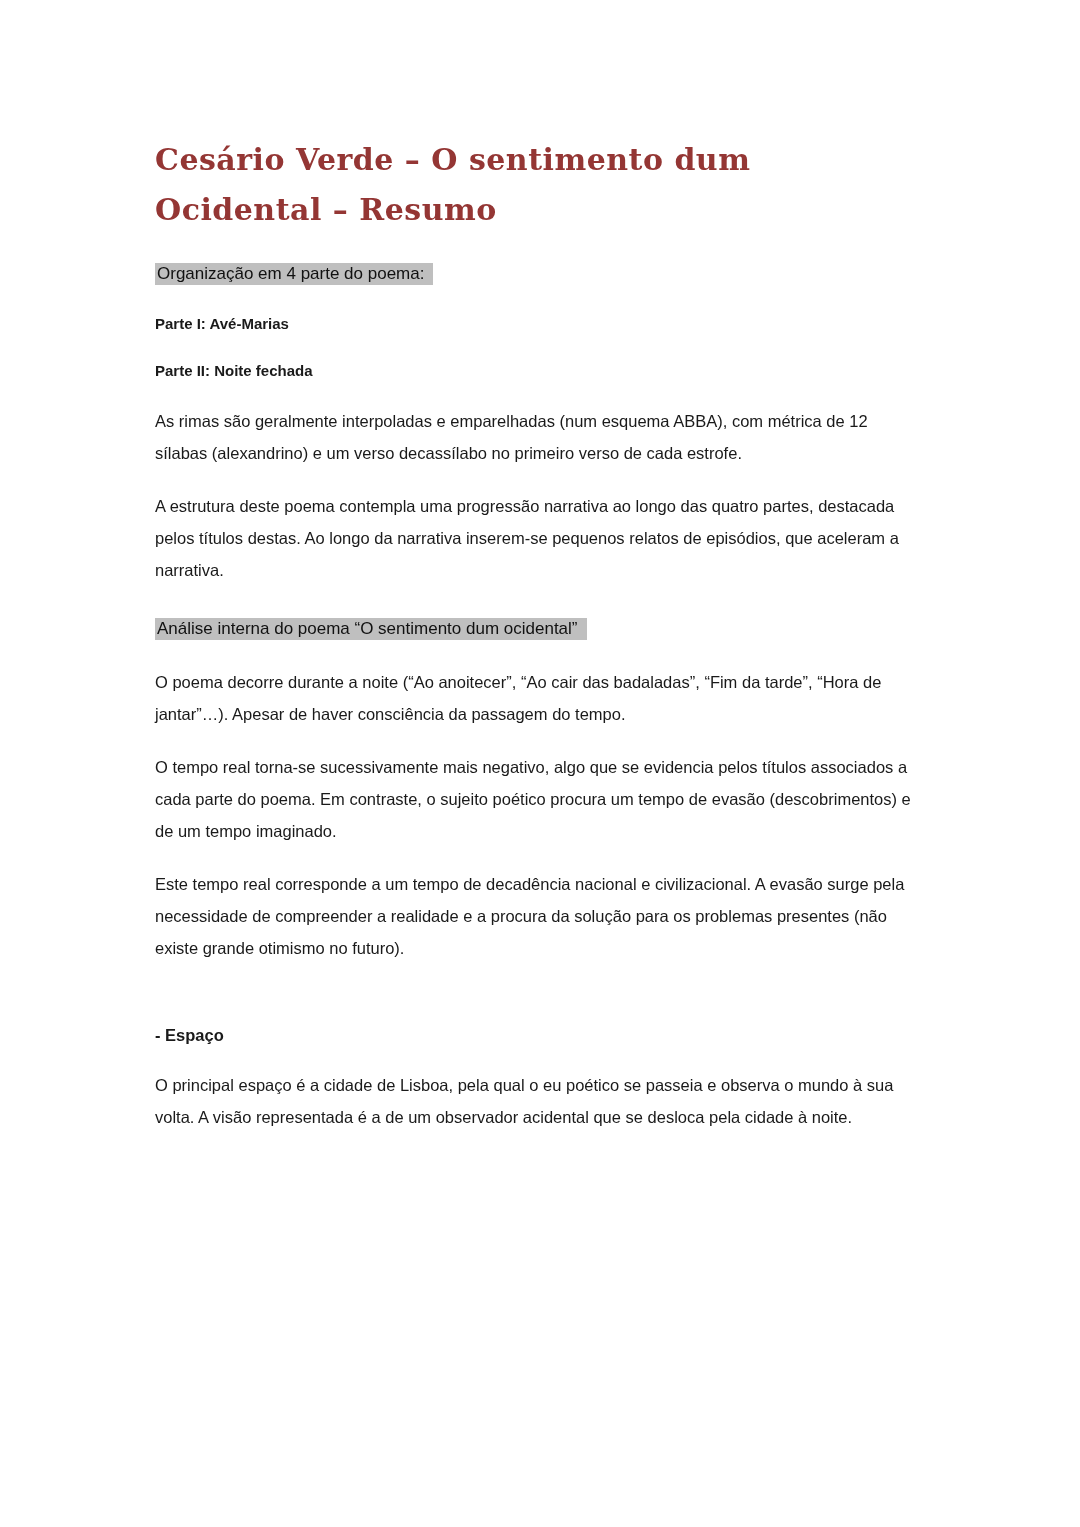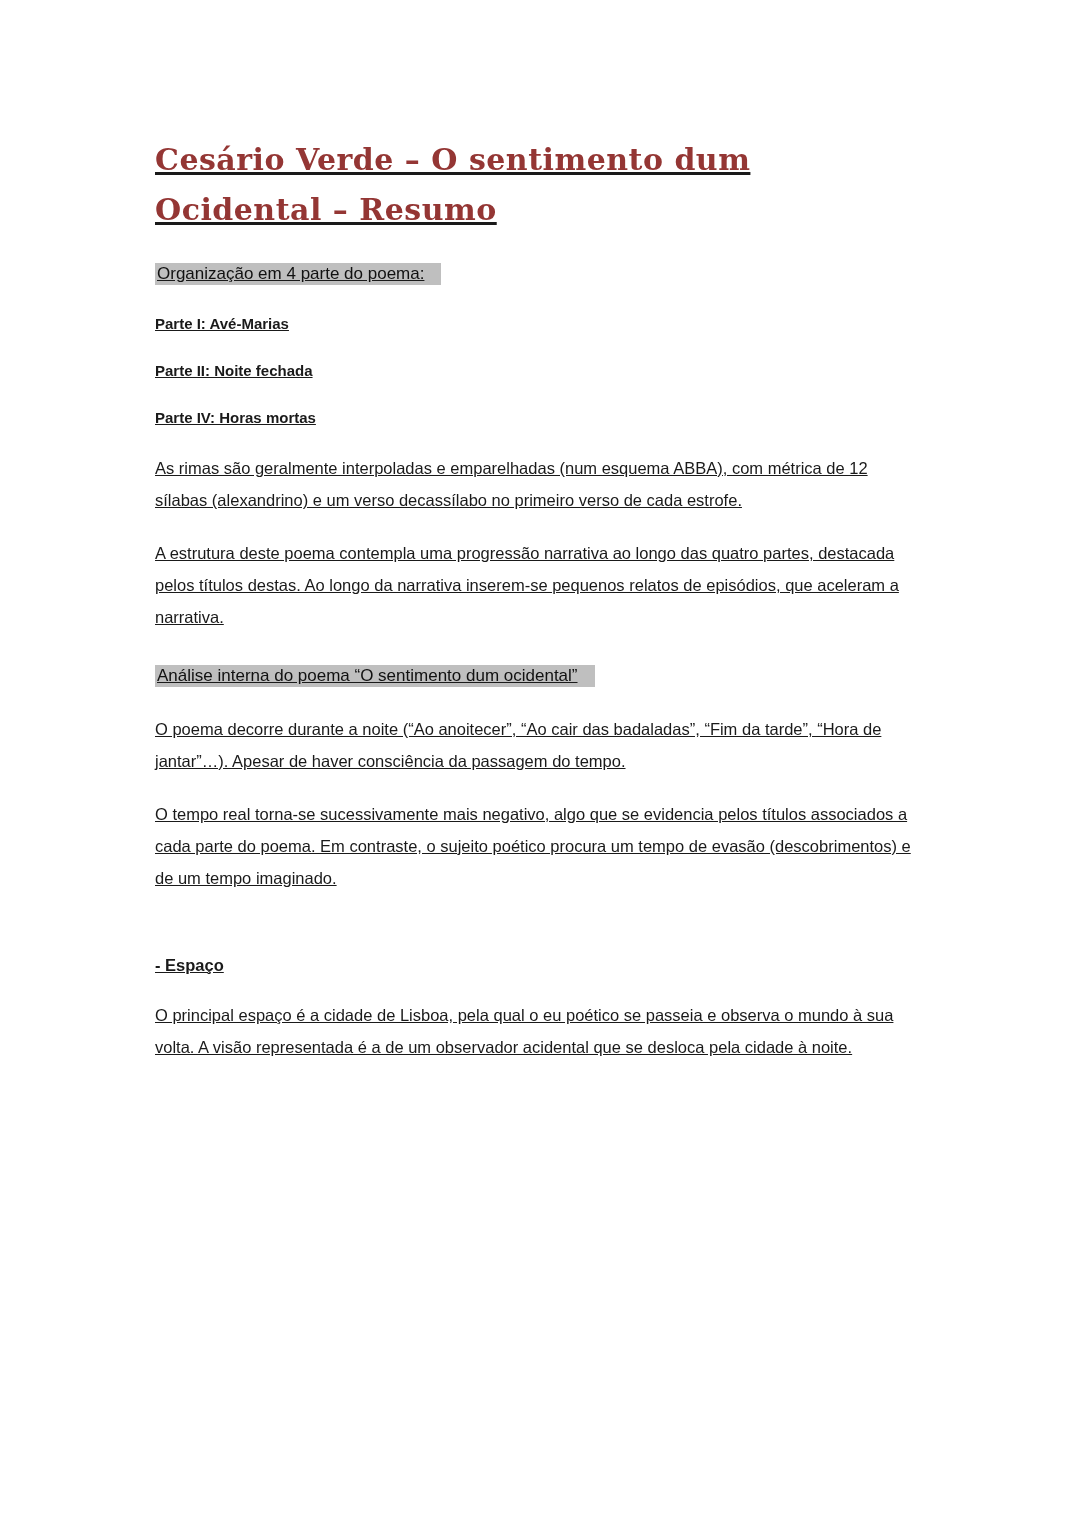--- a/index.html
+++ b/index.html
@@ -9,41 +9,40 @@
   }
   .page {
     position: relative;
     width: 1080px;
     min-height: 1527px;
     background: #ffffff;
     box-sizing: border-box;
     padding: 135px 152px 60px 155px;
     font-family: "Liberation Sans", sans-serif;
     color: #1a1a1a;
-    text-decoration: underline;
   }
   .doc-title {
     font-family: "DejaVu Serif", "Liberation Serif", serif;
     font-weight: bold;
     color: var(--title, #943634);
     font-size: 30px;
     line-height: 50px;
     letter-spacing: 0.5px;
     margin: 0 0 26px 0;
     max-width: 700px;
   }
   .hl-line {
     margin: 0 0 24px 0;
     font-size: 17px;
     line-height: 26px;
   }
   .hl {
     background: var(--highlight, #bfbfbf);
     color: #111111;
-    padding: 1px 17px 2px 2px;
+    padding: 1px 9px 2px 2px;
   }
   .part-line {
     font-weight: bold;
     font-size: 15px;
     line-height: 26px;
     margin: 0 0 21px 0;
   }
   .para {
     font-size: 16.5px;
     line-height: 32px;
@@ -70,32 +69,32 @@
 
   <h1 class="doc-title">Cesário Verde – O sentimento dum Ocidental – Resumo</h1>
 
   <p class="hl-line"><span class="hl">Organização em 4 parte do poema:</span></p>
 
   <p class="part-line">Parte I: Avé-Marias</p>
 
   <p class="part-line">Parte II: Noite fechada</p>
 
 
-  <p class="part-line">Parte IV: Horas mortas</p>
 
   <p class="para">As rimas são geralmente interpoladas e emparelhadas (num esquema ABBA), com métrica de 12 sílabas (alexandrino) e um verso decassílabo no primeiro verso de cada estrofe.</p>
 
 
   <p class="para">A estrutura deste poema contempla uma progressão narrativa ao longo das quatro partes, destacada pelos títulos destas. Ao longo da narrativa inserem-se pequenos relatos de episódios, que aceleram a narrativa.</p>
 
   <p class="hl-line gap-lg"><span class="hl">Análise interna do poema “O sentimento dum ocidental”</span></p>
 
 
   <p class="para">O poema decorre durante a noite (“Ao anoitecer”, “Ao cair das badaladas”, “Fim da tarde”, “Hora de jantar”…). Apesar de haver consciência da passagem do tempo.</p>
 
   <p class="para">O tempo real torna-se sucessivamente mais negativo, algo que se evidencia pelos títulos associados a cada parte do poema. Em contraste, o sujeito poético procura um tempo de evasão (descobrimentos) e de um tempo imaginado.</p>
 
+  <p class="para">Este tempo real corresponde a um tempo de decadência nacional e civilizacional. A evasão surge pela necessidade de compreender a realidade e a procura da solução para os problemas presentes (não existe grande otimismo no futuro).</p>
 
   <p class="subhead gap-md">- Espaço</p>
 
   <p class="para">O principal espaço é a cidade de Lisboa, pela qual o eu poético se passeia e observa o mundo à sua volta. A visão representada é a de um observador acidental que se desloca pela cidade à noite.</p>
 
 </div>
 
 </body></html>

